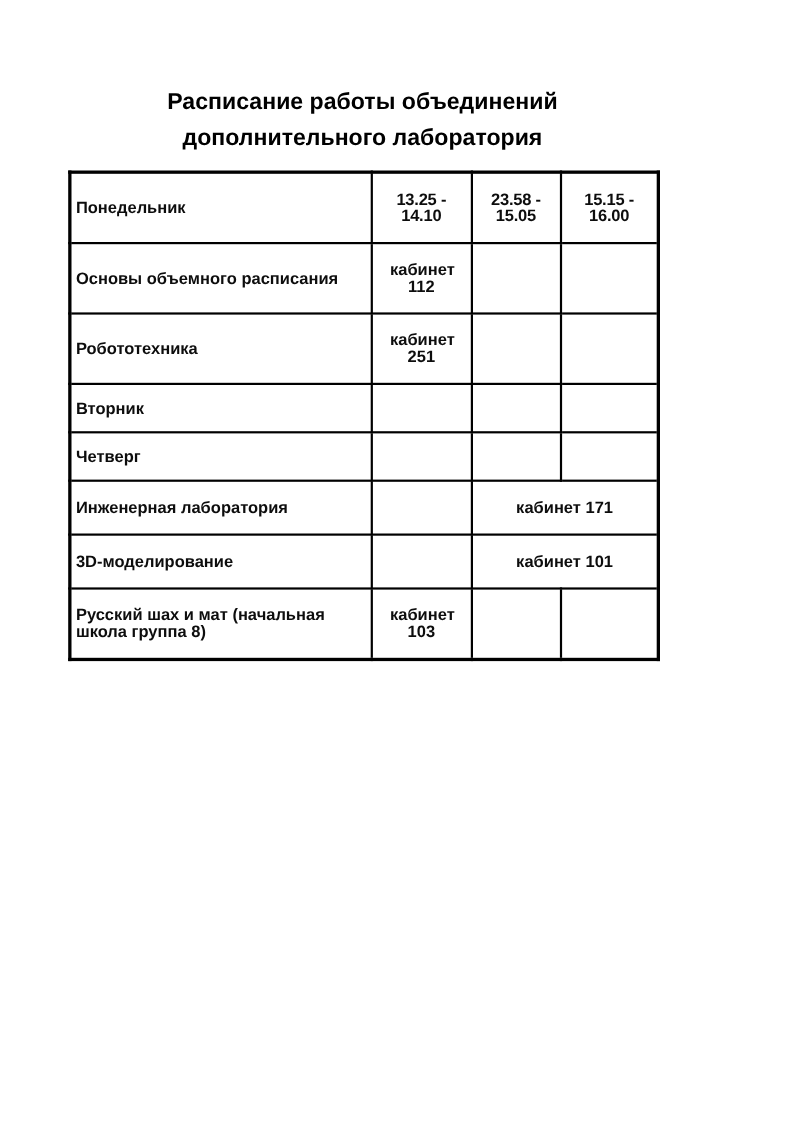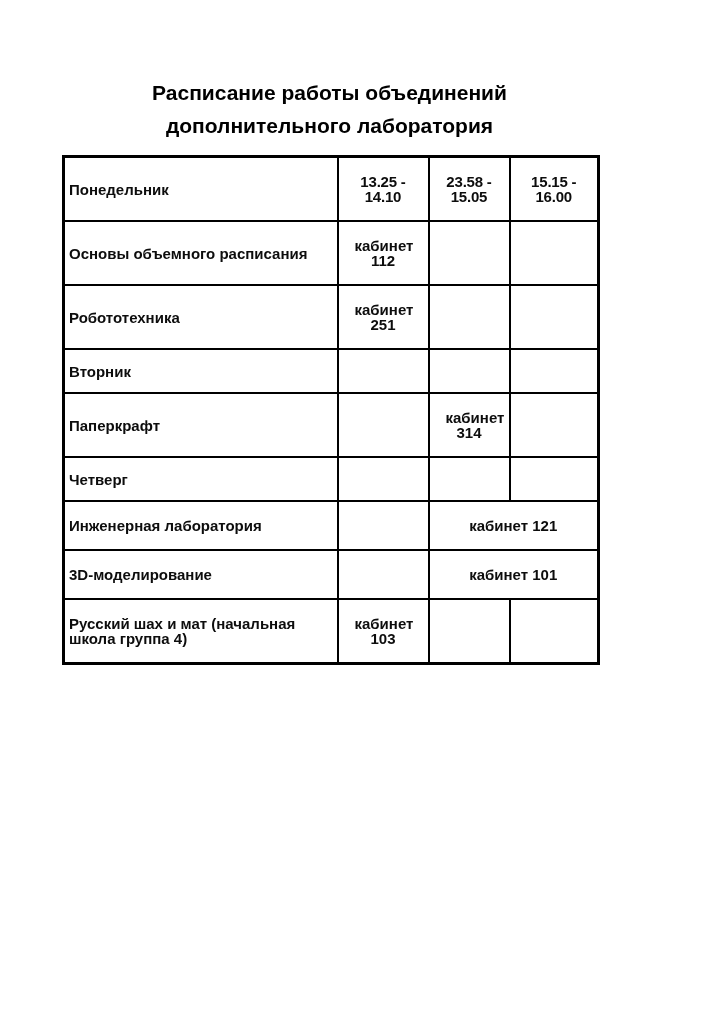--- a/index.html
+++ b/index.html
@@ -93,42 +93,36 @@
           <td class="slot"></td>
           <td class="slot"></td>
         </tr>
         <tr>
           <td class="label day">Вторник</td>
           <td class="slot"></td>
           <td class="slot"></td>
           <td class="slot"></td>
         </tr>
         <tr>
-          <td class="label">Паперкрафт</td>
-          <td class="slot"></td>
-          <td class="slot room">кабинет 314</td>
-          <td class="slot"></td>
-        </tr>
-        <tr>
           <td class="label day">Четверг</td>
           <td class="slot"></td>
           <td class="slot"></td>
           <td class="slot"></td>
         </tr>
         <tr>
           <td class="label">Инженерная лаборатория</td>
           <td class="slot"></td>
-          <td class="slot room" colspan="2">кабинет 121</td>
+          <td class="slot room" colspan="2">кабинет 171</td>
         </tr>
         <tr>
           <td class="label">3D-моделирование</td>
           <td class="slot"></td>
           <td class="slot room" colspan="2">кабинет 101</td>
         </tr>
         <tr>
-          <td class="label">Русский шах и мат (начальная школа группа 4)</td>
+          <td class="label">Русский шах и мат (начальная школа группа 8)</td>
           <td class="slot room">кабинет 103</td>
           <td class="slot"></td>
           <td class="slot"></td>
         </tr>
       </tbody>
   </table>
 </div>
 
 </body></html>

